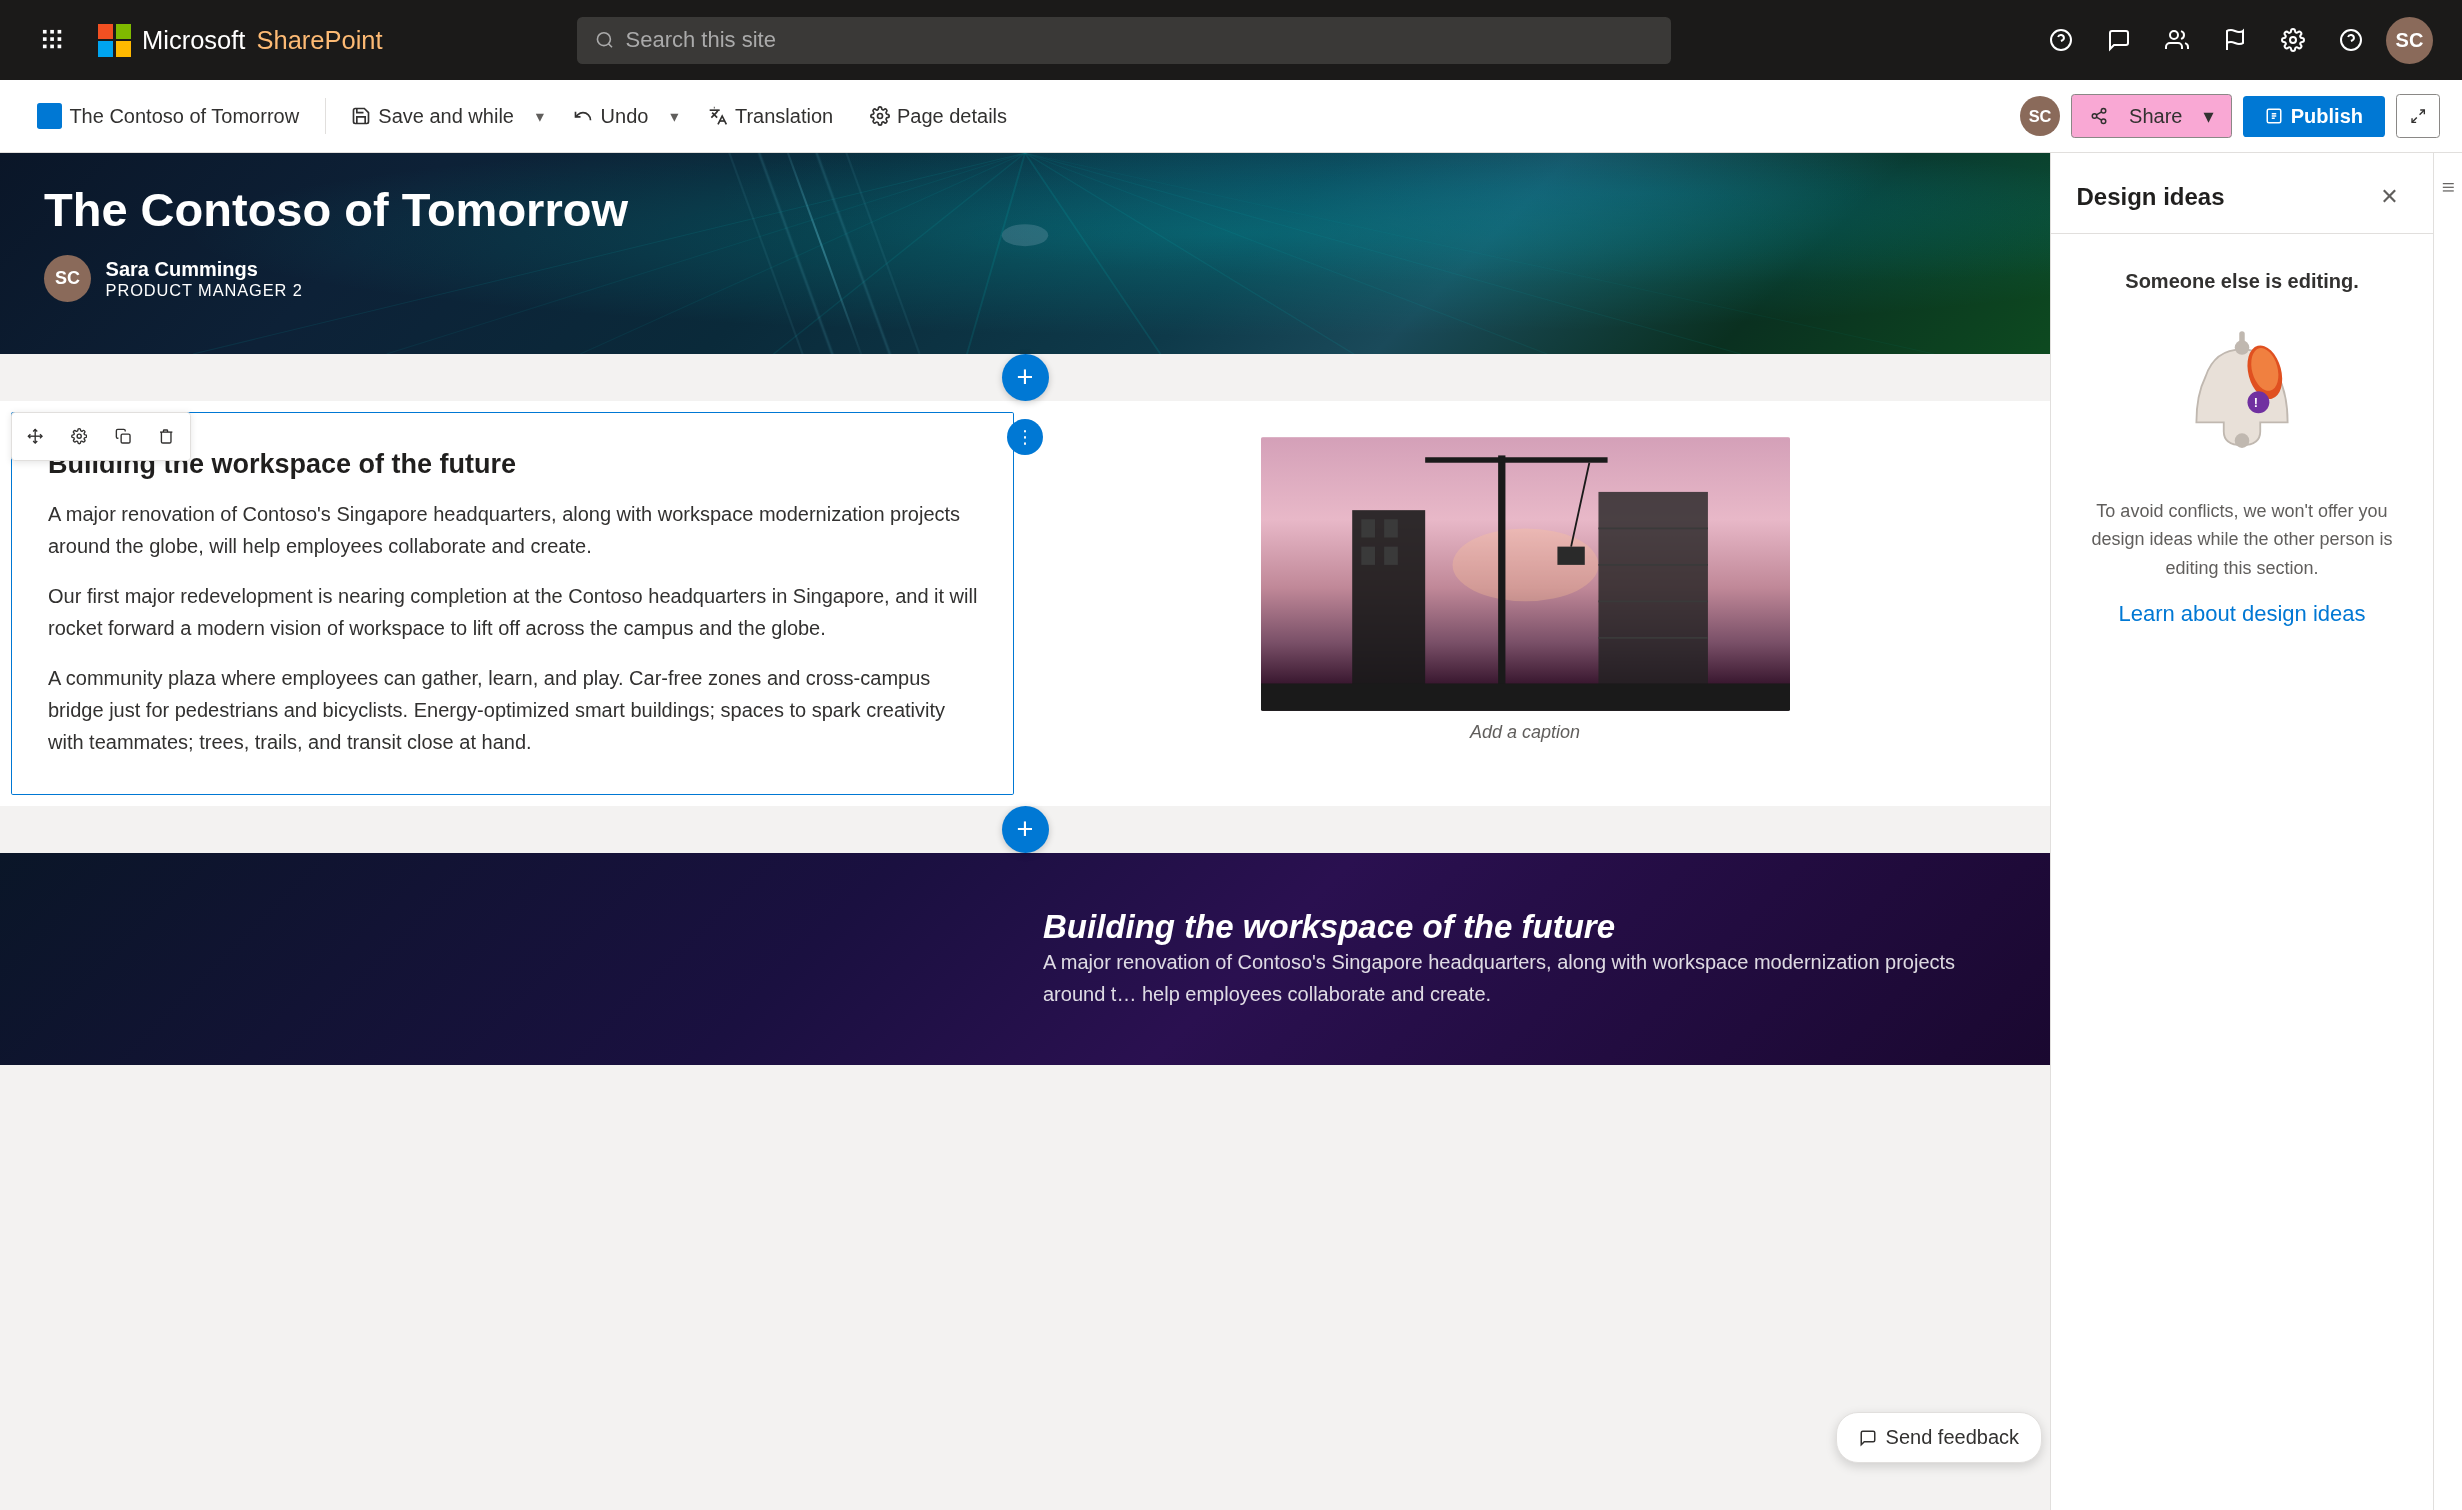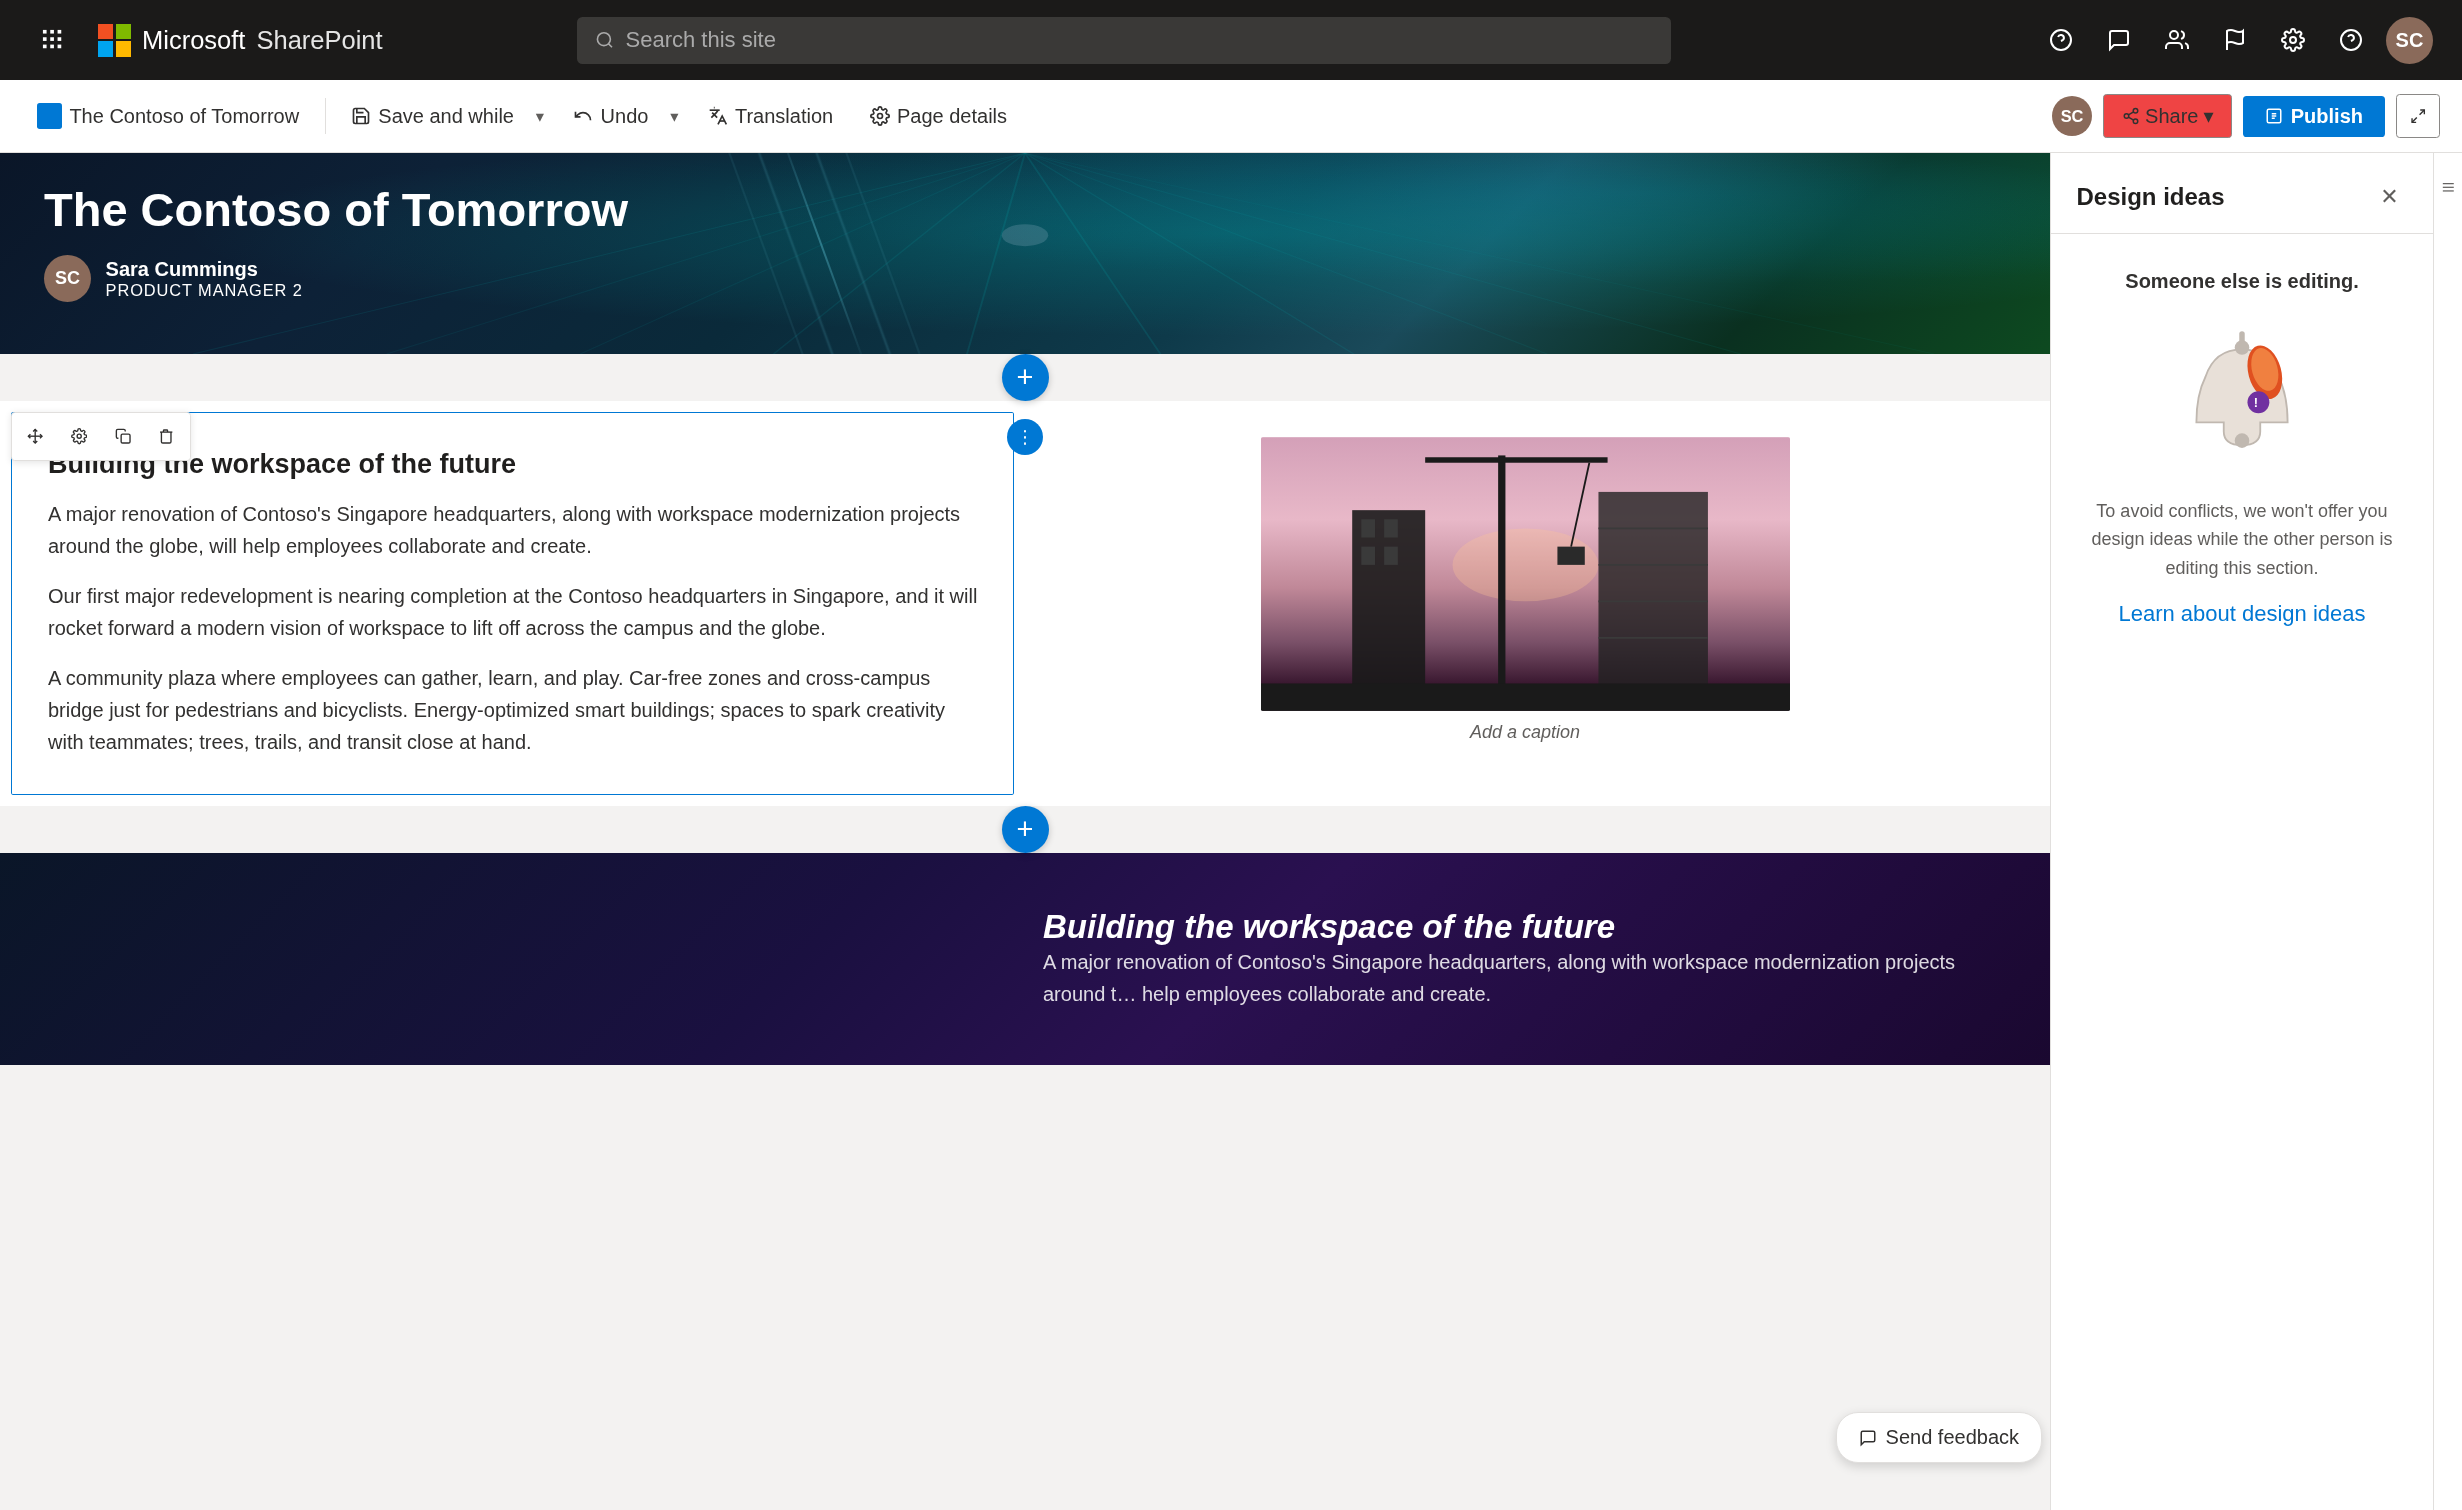--- a/index.html
+++ b/index.html
@@ -24,21 +24,21 @@
       grid-template-columns: 1fr 1fr;
       gap: 2.7px;
       width: 33px;
       height: 33px;
     }
     .ms-logo-squares div:nth-child(1) { background: #f25022; }
     .ms-logo-squares div:nth-child(2) { background: #7fba00; }
     .ms-logo-squares div:nth-child(3) { background: #00a4ef; }
     .ms-logo-squares div:nth-child(4) { background: #ffb900; }
     .ms-product-name { color: #fff; font-size: 25.5px; font-weight: 300; }
-    .ms-app-name { color: #e5e5e5; font-size: 25.5px; font-weight: 400; }
+    .ms-app-name { color: #fdba74; font-size: 25.5px; font-weight: 400; }
     .nav-search {
       flex: 1;
       max-width: 1094px;
       margin: 0 auto;
       background: #3a3937;
       border-radius: 5.5px;
       height: 47px;
       display: flex;
       align-items: center;
       padding: 0 18px;
@@ -123,25 +123,25 @@
     }
     .toolbar-right {
       margin-left: auto;
       display: flex;
       align-items: center;
       gap: 11px;
     }
     .share-btn {
       display: flex;
       align-items: center;
-      gap: 5px;
+      gap: 21px;
       padding: 9px 18px;
       border: 0.9px solid #8a8886;
       border-radius: 3.6px;
-      background: #ef4444;
+      background: #f9a8d4;
       font-size: 20px;
       cursor: pointer;
       color: #323130;
     }
     .publish-btn {
       display: flex;
       align-items: center;
       gap: 7.3px;
       padding: 9px 22px;
       background: #0078d4;

